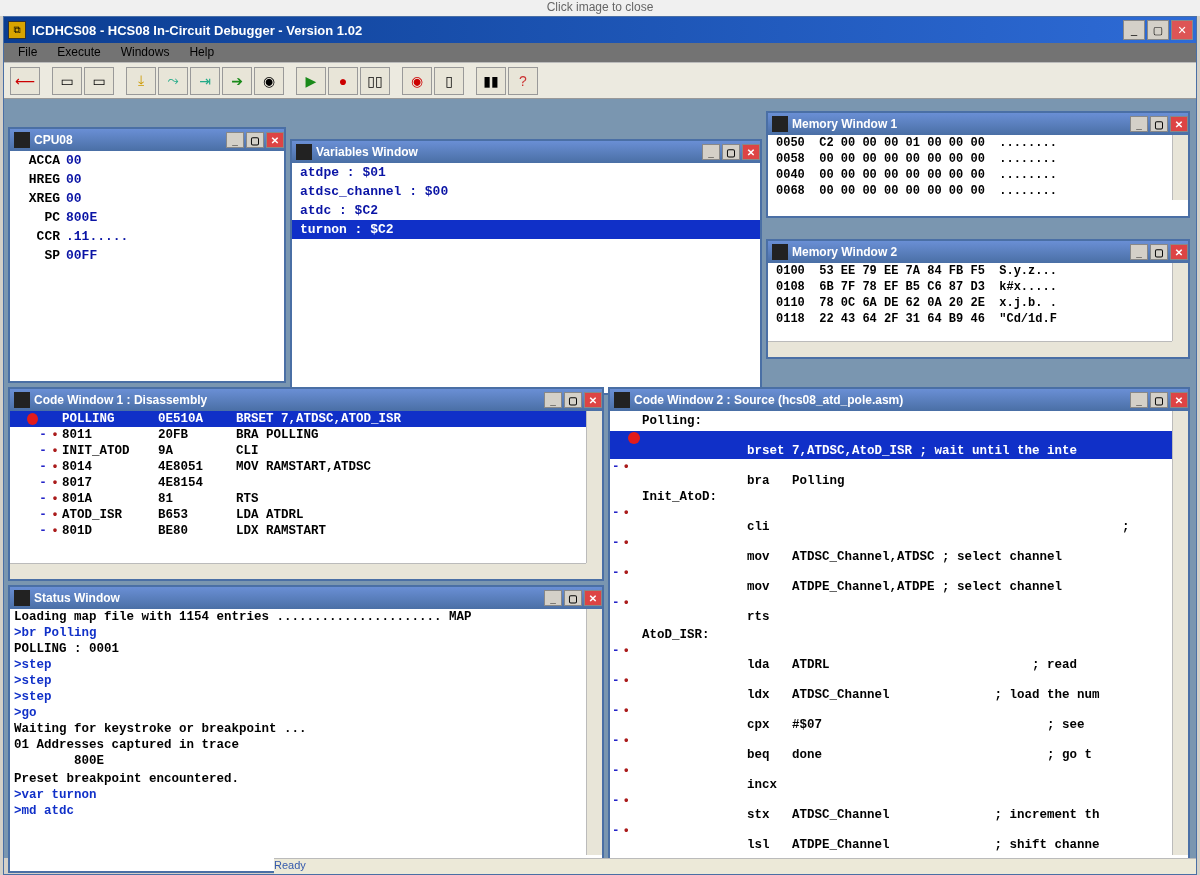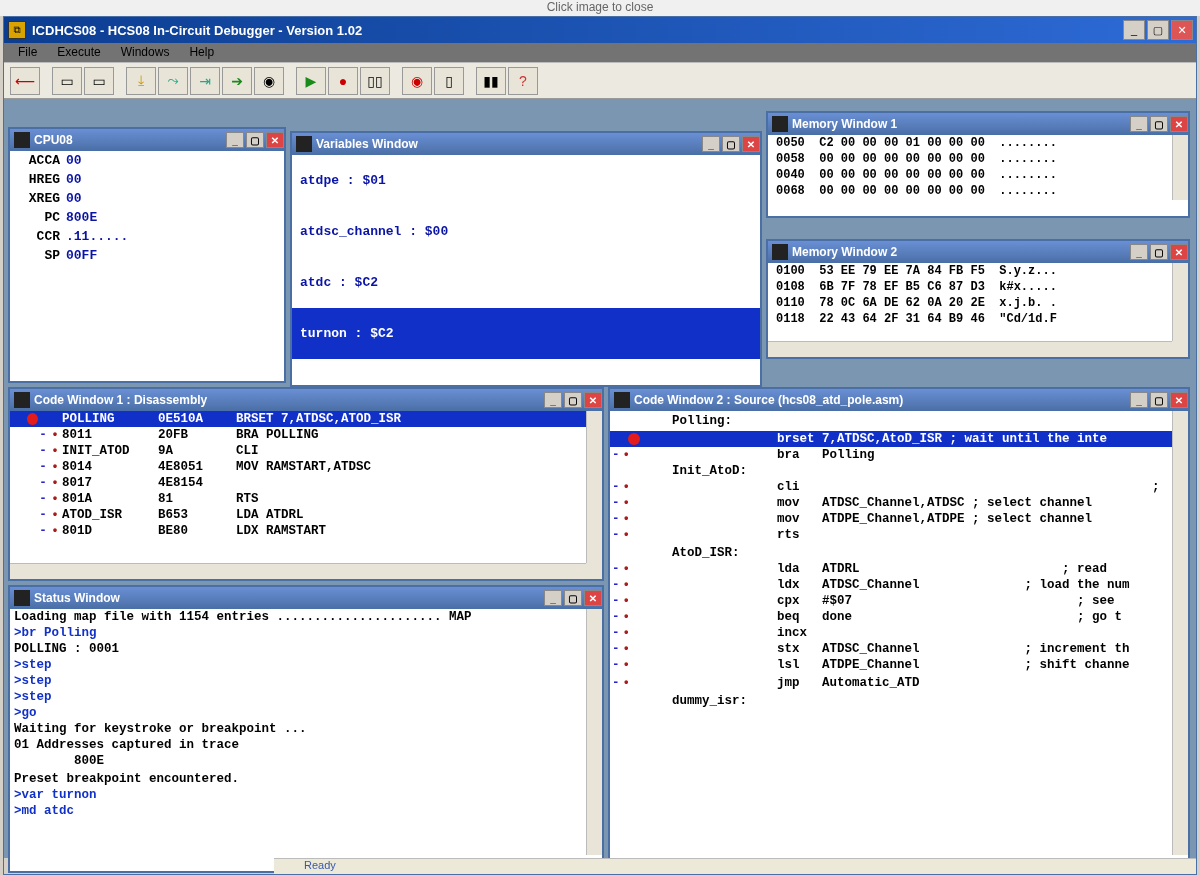--- a/index.html
+++ b/index.html
@@ -103,21 +103,20 @@
   top: 82px; left: 0; right: 0; bottom: 16px;
   background: #7a96b0;
 }
 .status-strip {
   position: absolute;
   left: 270px; right: 0; bottom: 0;
   height: 16px;
   background: #ece9d8;
   font-size: 11px;
   color: #355aad;
-  padding-left: 30px;
   border-top: 1px solid #bbb;
 }
 
 .child-win {
   position: absolute;
   background: #fff;
   border: 2px solid #4a6fa5;
 }
 .child-title {
   height: 22px;
@@ -166,39 +165,39 @@
   height: 16px;
   background: #e8e5d8;
   border-top: 1px solid #bbb;
 }
 .corner { position:absolute; right:0; bottom:0; width:16px; height:16px; background:#e8e5d8; }
 
 .reg-row { display: flex; padding: 2px 8px; }
 .reg-label { width: 48px; color: #000; text-align: right; padding-right: 6px; }
 .reg-val { color: #0a14a5; }
 
-.var-row { padding: 18px 8px; color: #0a14a5; }
+.var-row { padding: 2px 8px; color: #0a14a5; }
 .var-row.sel { background: #1030c8; color: #fff; }
 
 .mem-row { padding: 1px 8px; color: #000; white-space: pre; font-size: 12px; }
 
 .asm-row { display:flex; padding: 1px 2px; white-space: nowrap; font-size: 12.5px; }
 .asm-row.highlight { background: #1030c8; color: #fff; }
 .gutter { width: 26px; display: flex; align-items: center; justify-content: flex-end; }
 .bp { width: 12px; height: 12px; background: #e31b1b; border-radius: 50%; display:inline-block; }
 .arrow { width: 14px; height: 10px; background: #1030c8; display:inline-block; clip-path: polygon(0 25%, 60% 25%, 60% 0, 100% 50%, 60% 100%, 60% 75%, 0 75%); margin-right: 2px; }
 .dash-col { width: 10px; color: #2424c8; text-align: center; }
 .dot-col { width: 14px; color: #aa1b1b; text-align: center; }
 .sym-col { width: 90px; margin-right: 6px; }
 .addr-col { width: 78px; }
 .ins-col { flex: 1; }
 .cmd-line { padding: 1px 4px; color: #000; white-space: pre; font-size: 12.5px; }
 .cmd-line.blue { color: #1030c8; }
 
-.src-row { display:flex; padding: 1px 2px; white-space: pre; font-size: 12.5px; }
+.src-row { display:flex; padding: 1px 2px; white-space: pre; font-size: 12.5px; flex-direction: column; }
 .src-row.highlight { background: #1030c8; color: #fff; }
 .src-gutter { width: 30px; display:flex; align-items:center; }
 .src-text { flex: 1; }
 </style>
 </head>
 <body>
 
 <div class="top-hint">Click image to close</div>
 
 <div class="app">
@@ -275,21 +274,21 @@
             <span class="reg-label">CCR</span>
             <span class="reg-val">.11.....</span>
           </div>
           <div class="reg-row">
             <span class="reg-label">SP</span>
             <span class="reg-val">00FF</span>
           </div>
         </div>
     </div>
 
-    <div class="child-win" style="left:286px; top:32px; width:472px; height:256px;">
+    <div class="child-win" style="left:286px; top:40px; width:472px; height:256px;">
       <div class="child-title">
         <div class="ic"></div>
         <span>Variables Window</span>
         <span class="spacer"></span>
         <div class="wb">_</div>
         <div class="wb">▢</div>
         <div class="wb close">✕</div>
       </div>
       <div class="child-body" id="vars-body">
           <div class="var-row">atdpe : $01</div>

